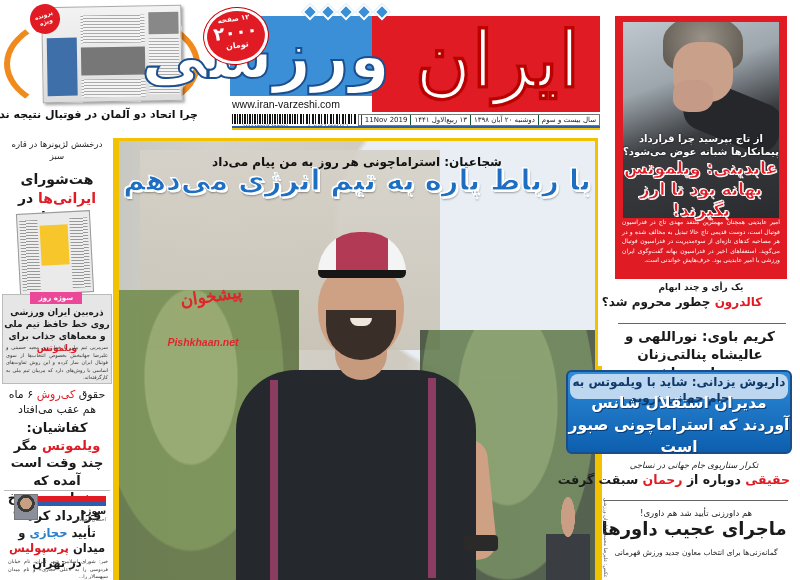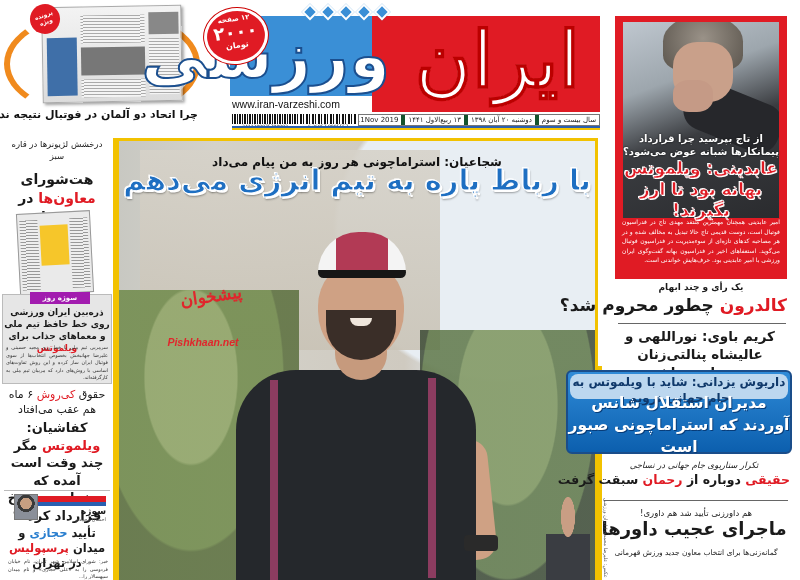--- a/index.html
+++ b/index.html
@@ -26,37 +26,37 @@
   #price-badge { left: 204px; top: 8px; width: 64px; height: 56px; border-radius: 50%; background: #e01b24; border: 3px solid #fff; box-shadow: 0 0 0 1px #c00; color: #fff; text-align: center; font-weight: bold; transform: rotate(-8deg); }
   #price-badge .pages { font-size: 7px; display: block; margin-top: 4px; }
   #price-badge .amount { font-size: 18px; display: block; line-height: 18px; }
   #price-badge .unit { font-size: 8px; display: block; }
   #site-url { left: 232px; top: 98px; width: 148px; font-size: 10.5px; font-weight: normal; color: #111; direction: ltr; text-align: left; font-family: "Liberation Sans", sans-serif; }
   #barcode-1 { left: 232px; top: 114px; width: 66px; height: 10px; background: repeating-linear-gradient(90deg,#111 0 1px,#fff 1px 2px,#111 2px 4px,#fff 4px 5px); }
   #barcode-2 { left: 300px; top: 114px; width: 56px; height: 10px; background: repeating-linear-gradient(90deg,#111 0 2px,#fff 2px 3px,#111 3px 4px,#fff 4px 6px); }
   #barcode-num-1 { left: 232px; top: 124px; width: 66px; font-size: 4.5px; direction: ltr; text-align: center; }
   #barcode-num-2 { left: 300px; top: 124px; width: 56px; font-size: 4.5px; direction: ltr; text-align: center; }
   #dateline { left: 358px; top: 114px; width: 242px; height: 12px; border: 1px solid #777; font-size: 7px; line-height: 10px; display: flex; flex-direction: row; white-space: nowrap; overflow: hidden; background:#fff; }
-  #dateline span { padding: 0 3px; border-left: 4px solid #14532d; }
+  #dateline span { padding: 0 3px; border-left: 1px solid #14532d; }
   #dateline span:last-child { border-left: none; }
   #flag-stripe { left: 232px; top: 126px; width: 368px; height: 4px; background: linear-gradient(180deg,#2a5fb0 0 50%, #f2c200 50% 100%); }
 
   
   #right-feature { left: 615px; top: 16px; width: 172px; height: 263px; background: #e01b24; }
   #right-photo { left: 623px; top: 22px; width: 156px; height: 196px; background: linear-gradient(160deg,#bfc7cf 0%,#9da6ad 30%,#3a3c40 55%,#2a2b2e 100%); overflow: hidden; }
   #right-photo .hair { position:absolute; left: 40px; top: -6px; width: 80px; height: 56px; border-radius: 45% 45% 30% 30%; background: radial-gradient(circle at 50% 40%,#9a9288,#5a544c); }
   #right-photo .face { position:absolute; left: 50px; top: 20px; width: 60px; height: 60px; border-radius: 40%; background: #c9a08a; }
   #right-photo .fist { position:absolute; left: 50px; top: 58px; width: 40px; height: 32px; border-radius: 40%; background: #c59a86; }
   #right-photo .arm { position:absolute; left: 60px; top: 70px; width: 100px; height: 50px; background: #26272b; transform: rotate(22deg); border-radius: 20px; }
   #right-kicker { left: 623px; top: 132px; width: 156px; text-align: center; color: #fff; font-size: 10px; font-weight: bold; line-height: 13px; text-shadow: 0 0 2px #000; }
   #right-headline { left: 617px; top: 158px; width: 168px; text-align: center; color: #e01b24; font-size: 17px; font-weight: bold; line-height: 21px; -webkit-text-stroke: 0.6px #fff; text-shadow: 1px 1px 0 #fff, -1px -1px 0 #fff; }
   #right-body { left: 622px; top: 217px; width: 158px; color: #fff; font-size: 6px; line-height: 9.5px; text-align: justify; }
 
   #calderon-kicker { left: 615px; top: 282px; width: 172px; text-align: center; font-size: 9px; font-weight: bold; }
-  #calderon-title { left: 615px; top: 295px; width: 172px; text-align: center; font-size: 17px; font-weight: bold; white-space: nowrap; }
+  #calderon-title { left: 596px; top: 295px; width: 172px; text-align: center; font-size: 12px; font-weight: bold; white-space: nowrap; }
   #calderon-title .red { color: #e01b24; }
   .hr { height: 1px; background: #666; }
   #hr-1 { left: 618px; top: 323px; width: 168px; }
   #karim { left: 612px; top: 327px; width: 176px; text-align: center; font-size: 13.5px; font-weight: bold; line-height: 18px; }
 
   #blue-box { left: 566px; top: 370px; width: 226px; height: 84px; background: linear-gradient(180deg,#2f8bd8 0%,#0c5fae 100%); border-radius: 6px; border: 2px solid #1a4d8a; }
   #blue-kicker { left: 570px; top: 374px; width: 218px; height: 25px; background: #bcd7ef; border-radius: 8px; color: #10396b; font-size: 12px; font-weight: bold; text-align: center; line-height: 16px; }
   #blue-headline { left: 566px; top: 392px; width: 226px; text-align: center; color: #fff; font-size: 15.5px; font-weight: bold; line-height: 22px; text-shadow: 1px 1px 0 #083c78; }
 
   #nasaji-kicker { left: 600px; top: 460px; width: 188px; text-align: center; font-size: 8.5px; font-style: italic; }
@@ -73,21 +73,21 @@
   
   #left-col-border { left: 113px; top: 138px; width: 3px; height: 442px; background: #f2c200; }
   #legion-kicker { left: 4px; top: 138px; width: 106px; text-align: center; font-size: 8.5px; line-height: 12px; }
   #legion-title { left: 2px; top: 170px; width: 110px; text-align: center; font-size: 14px; font-weight: bold; line-height: 19px; }
   #legion-title .red { color: #e01b24; }
   #left-paper { left: 18px; top: 212px; width: 74px; height: 82px; background: #eaeaea; border: 1px solid #999; transform: rotate(-3deg); overflow: hidden; }
   #left-paper .yl { position:absolute; left: 22px; top: 12px; width: 28px; height: 40px; background: #f6c62a; }
   #left-paper .lines { position:absolute; right: 2px; top: 6px; width: 18px; height: 70px; background: repeating-linear-gradient(180deg,#999 0 1px,#eee 1px 3px); }
   #left-paper .lines2 { position:absolute; left: 2px; top: 6px; width: 18px; height: 70px; background: repeating-linear-gradient(180deg,#999 0 1px,#eee 1px 3px); }
   #sooz-box { left: 2px; top: 294px; width: 110px; height: 90px; background: #e6e6e6; border: 1px solid #bbb; }
-  #sooz-tag { left: 30px; top: 292px; width: 60px; height: 12px; background: #a21caf; color: #fff; font-size: 7px; text-align: center; line-height: 12px; font-weight: bold; }
+  #sooz-tag { left: 30px; top: 292px; width: 52px; height: 12px; background: #ec4899; color: #fff; font-size: 7px; text-align: center; line-height: 12px; font-weight: bold; }
   #sooz-title { left: 4px; top: 306px; width: 106px; text-align: center; font-size: 9px; font-weight: bold; line-height: 12px; }
   #sooz-title .red { color: #e01b24; }
   #sooz-body { left: 6px; top: 344px; width: 102px; font-size: 5px; line-height: 7.5px; text-align: justify; color: #333; }
   #keiroush { left: 4px; top: 387px; width: 106px; text-align: center; font-size: 11px; line-height: 15px; }
   #keiroush .red { color: #e01b24; margin-top: 16px; }
   #kaffashian { left: 2px; top: 419px; width: 110px; text-align: center; font-size: 13px; font-weight: bold; line-height: 17.5px; }
   #kaffashian .red { color: #e01b24; }
   #column-box { left: 4px; top: 490px; width: 106px; height: 90px; border-top: 1px solid #bbb; }
   #column-stripe { left: 32px; top: 496px; width: 74px; height: 10px; background: linear-gradient(180deg,#e01b24 0 60%, #2a5fb0 60% 100%); }
   #column-avatar { left: 14px; top: 494px; width: 24px; height: 26px; background: radial-gradient(circle at 50% 35%, #c79f82 0 30%, #3a3a3a 31% 45%, #8a8f99 46%); border: 1px solid #777; }
@@ -223,21 +223,21 @@
 <div id="nasaji-kicker" class="abs">تکرار سناریوی جام جهانی در نساجی</div>
 <div id="nasaji-title" class="abs"><span class="red">حقیقی</span><span> دوباره از </span><span class="red">رحمان</span><span> سبقت گرفت</span></div>
 <div id="hr-2" class="abs hr"></div>
 <div id="referee-kicker" class="abs">هم داورزنی تأیید شد هم داوری!</div>
 <div id="referee-title" class="abs">ماجرای عجیب داورها</div>
 <div id="referee-sub" class="abs">گمانه‌زنی‌ها برای انتخاب معاون جدید ورزش قهرمانی</div>
 <div id="photo-credit" class="abs">عکس: علیرضا محمدی / ایران ورزشی</div>
 
 <div id="left-col-border" class="abs"></div>
 <div id="legion-kicker" class="abs">درخشش لژیونرها در قاره سبز</div>
-<div id="legion-title" class="abs"><span>هت‌شورای </span><span class="red">معاون‌ها</span><span> در اروپا</span></div>
+<div id="legion-title" class="abs"><span>هت‌شورای </span><span class="red">ایرانی‌ها</span><span> در اروپا</span></div>
 <div id="left-paper" class="abs">
   <div class="yl"></div>
   <div class="lines"></div>
   <div class="lines2"></div>
 </div>
 
 <div id="sooz-box" class="abs"></div>
 <div id="sooz-tag" class="abs">سوژه روز</div>
 <div id="sooz-title" class="abs"><span>ذره‌بین ایران ورزشی روی خط حافظ تیم ملی و معماهای جذاب برای </span><span class="red">ویلموتس</span></div>
 <div id="sooz-body" class="abs">سرمربی تیم ملی با خط رزی مجید حسینی و علیرضا جهانبخش بخصوص انتخاب‌ها از سوی فوتبال ایران ساز کرده و این روش تفاوت‌های اساسی با روش‌های دارد که مربیان تیم ملی به کارگرفته‌اند.</div>

